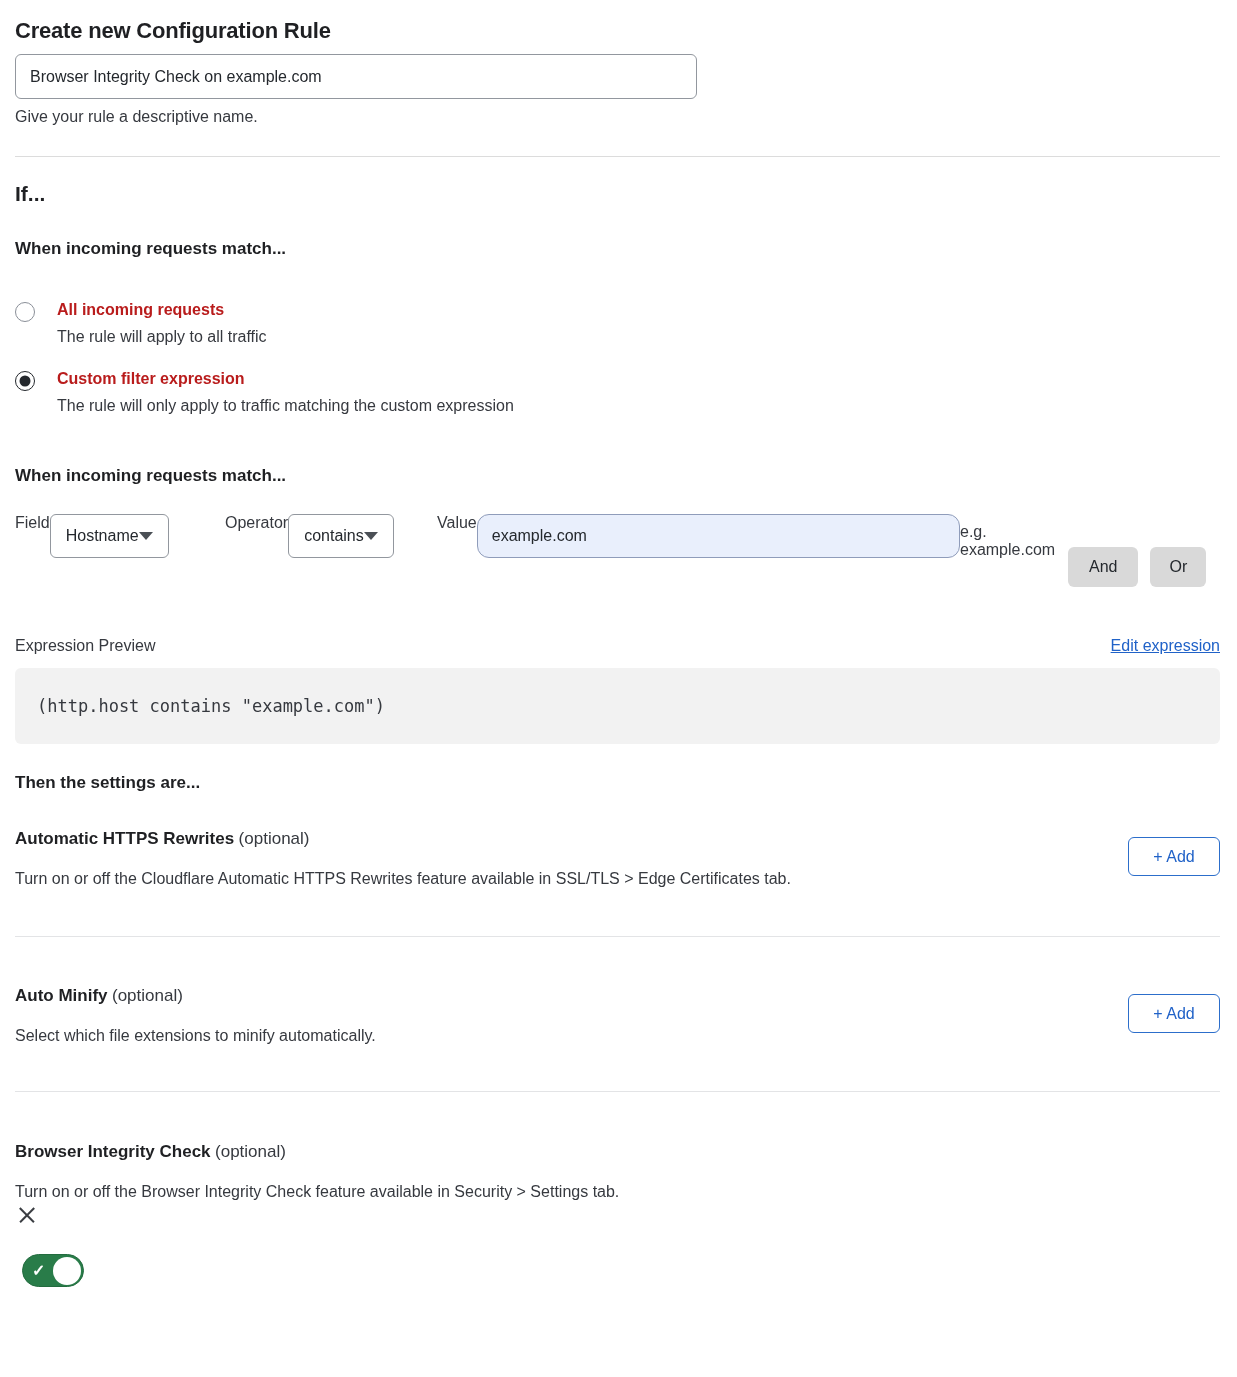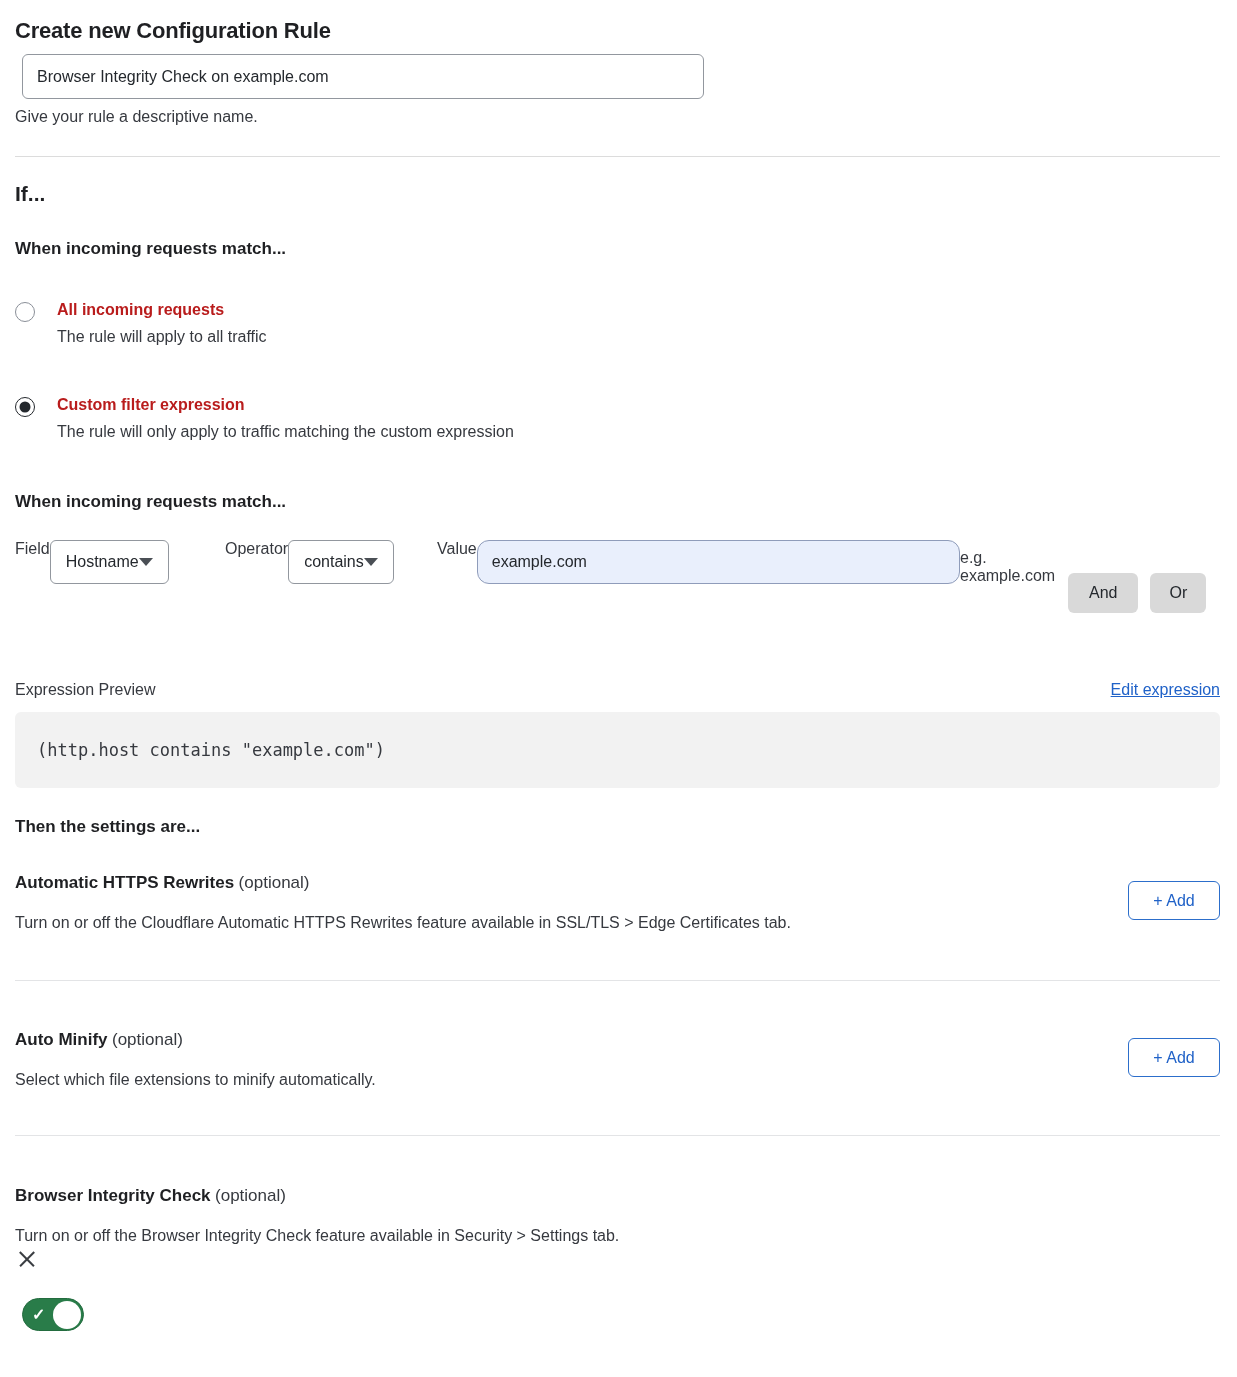--- a/index.html
+++ b/index.html
@@ -29,32 +29,31 @@
     width: 682px;
     height: 45px;
     border: 1px solid #92979e;
     border-radius: 6px;
     padding: 0 14px;
     font-family: "Liberation Sans", sans-serif;
     font-size: 16px;
     color: #24282d;
     background: #fff;
     outline: none;
-    margin-left: 7px;
   }
   .help-text { margin-top: 9px; font-size: 16px; color: #36393f; }
 
   .divider { border: none; border-top: 1px solid #dcdcdc; margin-top: 30px; }
   .divider-mid { border: none; border-top: 1px solid #e3e4e6; }
 
   .if-heading { margin-top: 25px; font-size: 21px; font-weight: 700; color: #1f2023; }
   .sub-heading { margin-top: 33px; font-size: 17px; font-weight: 700; color: #1f2023; }
 
   .radio-option { display: flex; margin-top: 42px; cursor: pointer; }
-  .radio-option + .radio-option { margin-top: 50px; }
+  .radio-option + .radio-option { margin-top: 24px; }
   .radio-circle {
     flex: 0 0 auto;
     width: 20px; height: 20px;
     border: 1.5px solid #8a8f98;
     border-radius: 50%;
     margin-top: 1px;
     position: relative;
     background: #fff;
   }
   .radio-option.selected .radio-circle { border-color: #24282d; }
@@ -122,21 +121,21 @@
     color: #24282d;
     font-family: "Liberation Sans", sans-serif;
     font-size: 16px;
     padding: 0 21px;
     cursor: pointer;
   }
   .and-btn { margin-left: 11px; }
   .or-btn { margin-left: 12px; padding: 0 19px; }
 
   .expr-header {
-    margin-top: 68px;
+    margin-top: 50px;
     display: flex;
     justify-content: space-between;
     align-items: baseline;
     gap: 48px;
   }
   .expr-label { font-size: 16px; color: #36393f; }
   .edit-link {
     font-size: 16px;
     color: #2062c8;
     text-decoration: underline;

